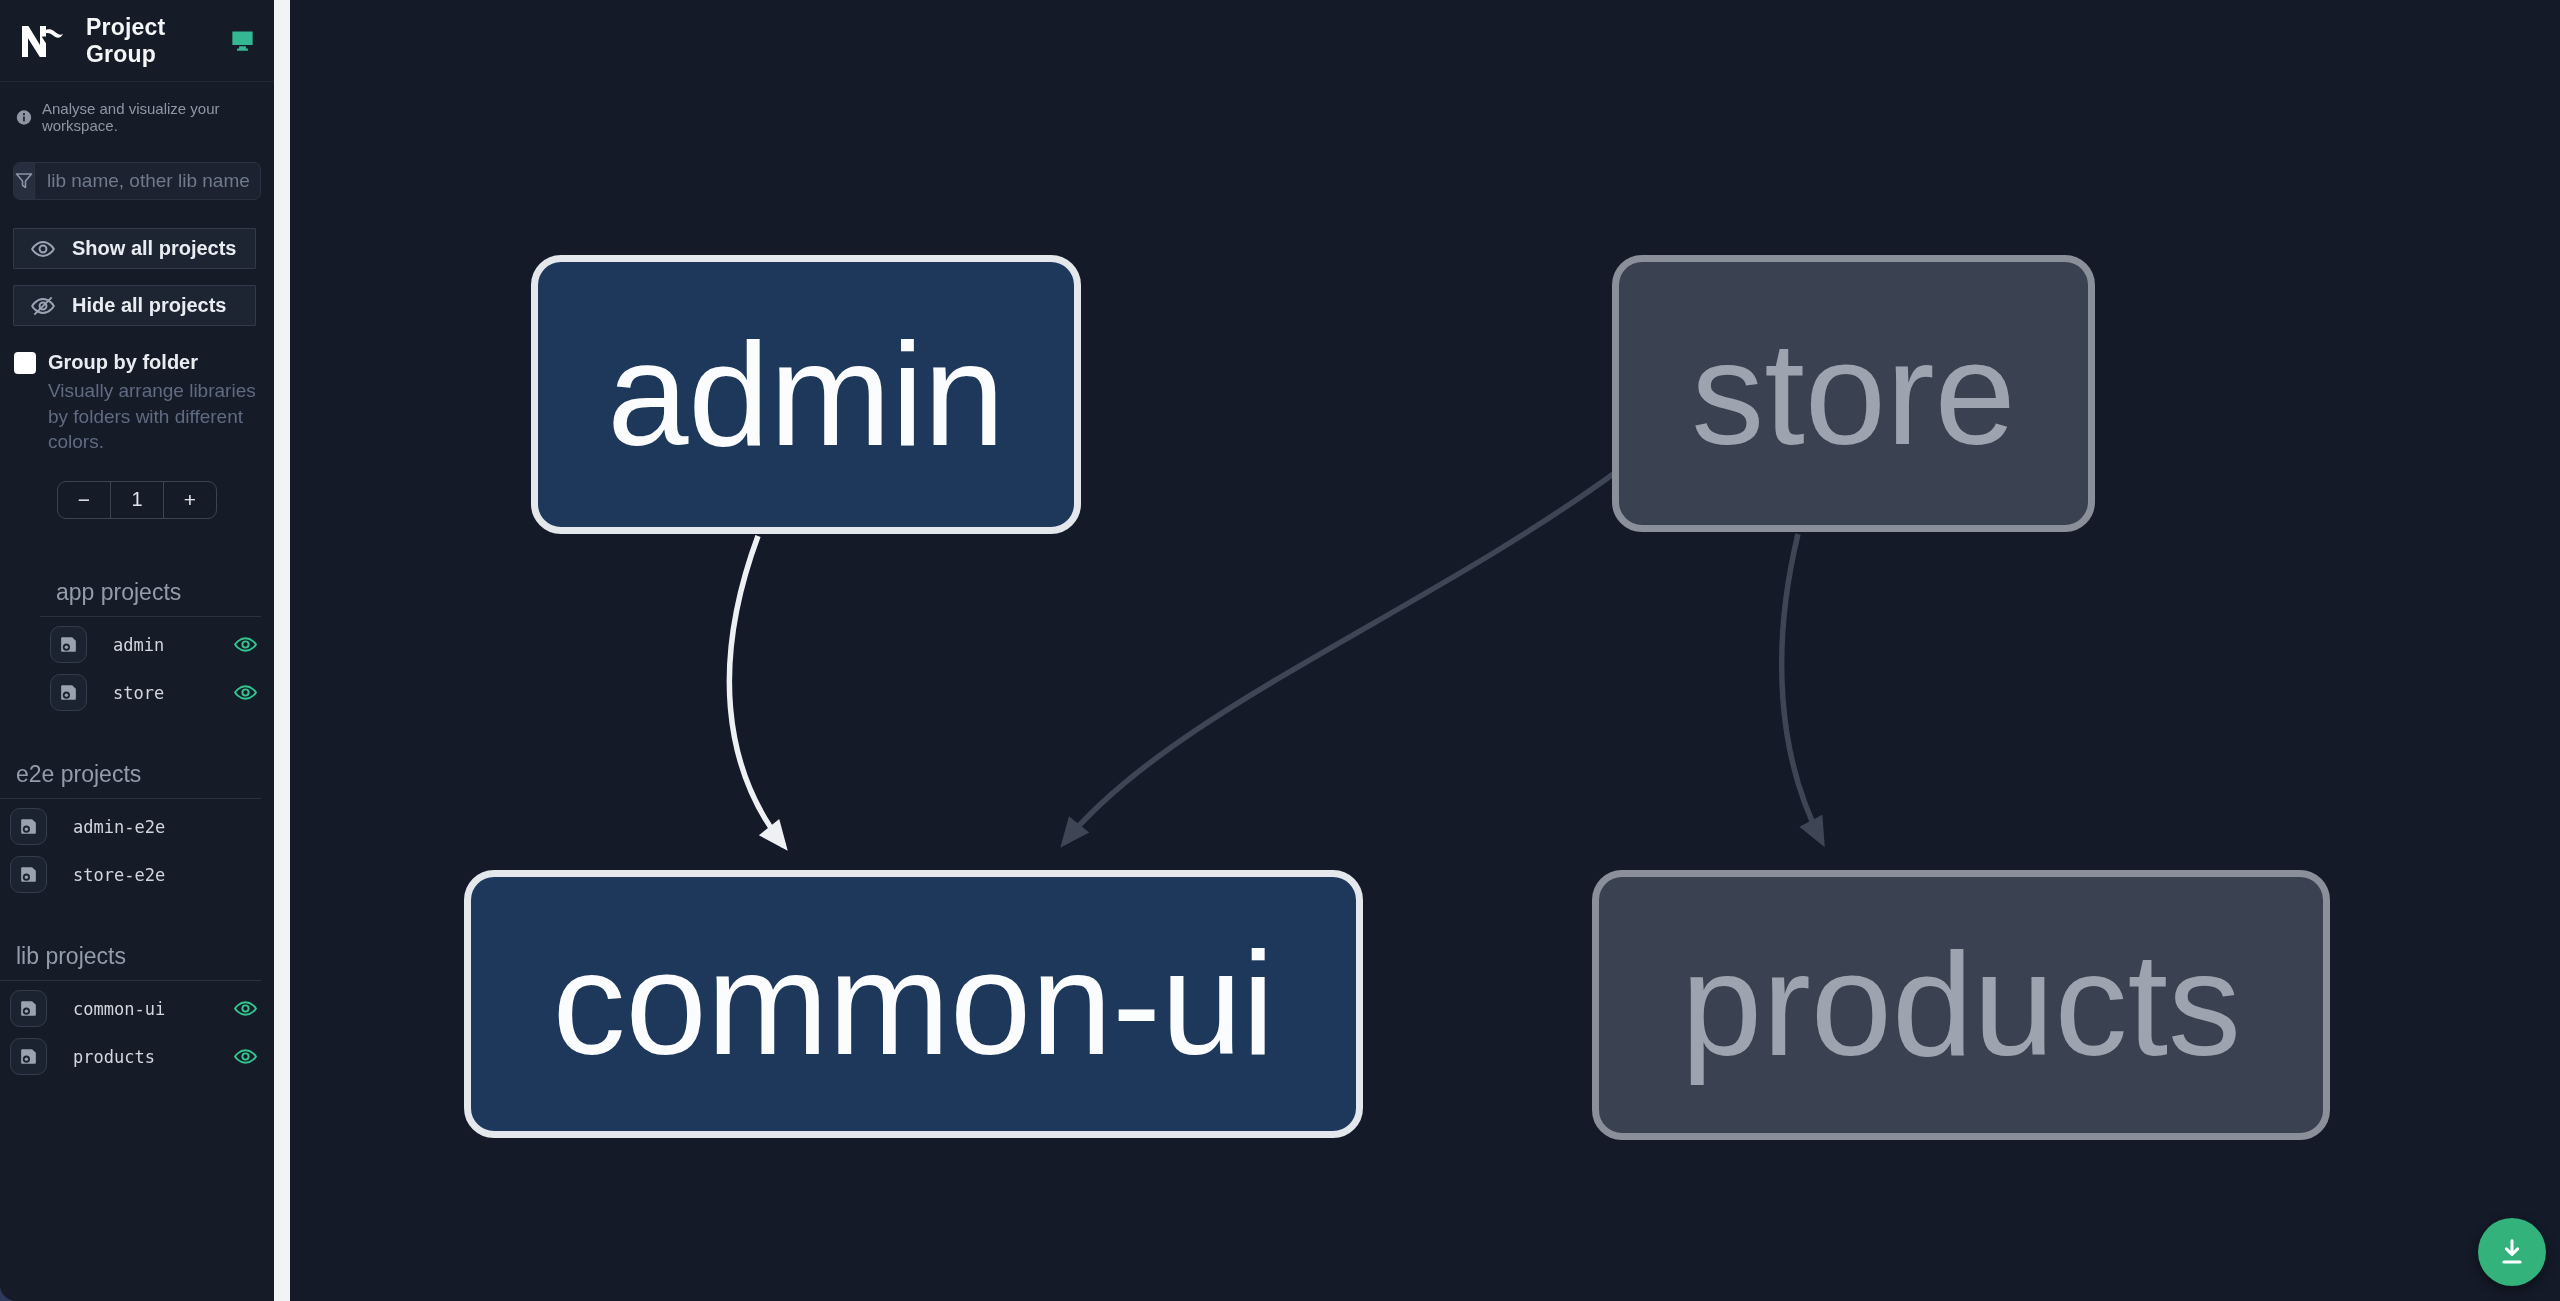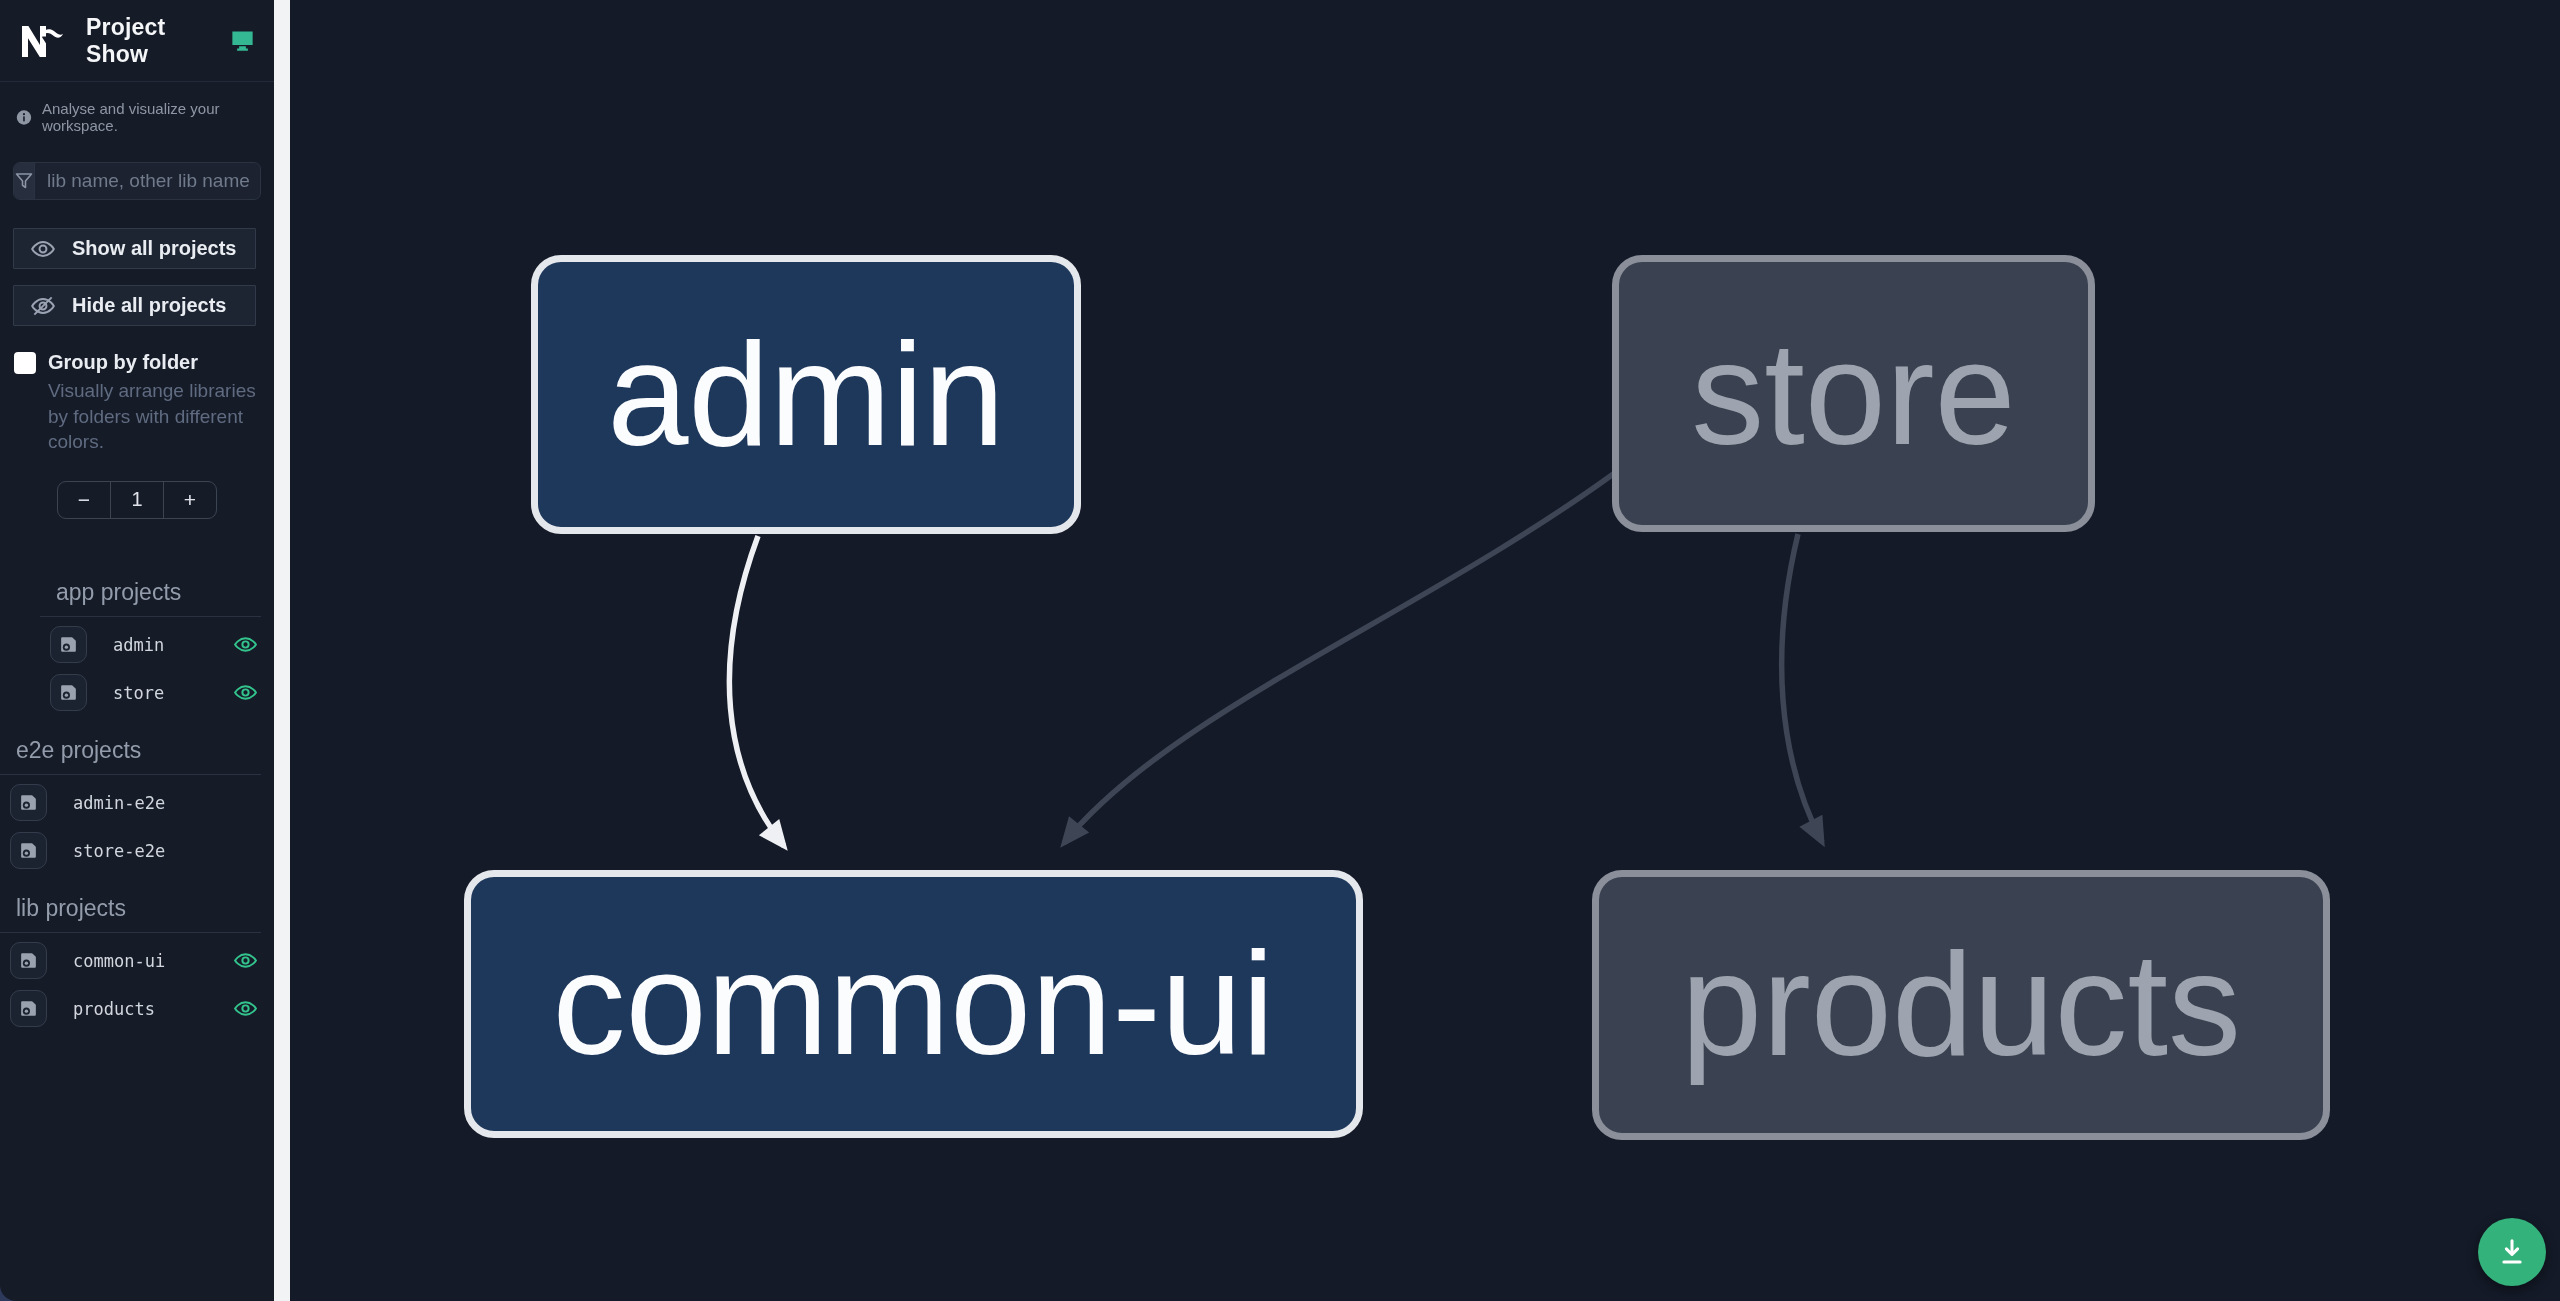--- a/index.html
+++ b/index.html
@@ -37,21 +37,21 @@
             font-size:20px; font-weight:700; cursor:pointer; font-family:"Liberation Sans", sans-serif; }
   .sb-btn + .sb-btn { margin-top:16px; }
   .sb-btn:first-of-type { margin-top:28px; }
 
   .stepper { display:flex; width:160px; margin:26px auto 0 auto; border:1.5px solid #3c4452; border-radius:9px; overflow:hidden; }
   .stepper > * { flex:1; height:36px; display:flex; align-items:center; justify-content:center;
                  background:transparent; color:#dfe3e9; font-size:21px; border:none; cursor:pointer;
                  font-family:"Liberation Sans", sans-serif; }
   .stepper .st-val { border-left:1.5px solid #3c4452; border-right:1.5px solid #3c4452; cursor:default; font-size:20px; }
 
-  .proj-section { margin-top:24px; }
+  .proj-section { margin-top:48px; }
   .proj-section.first { margin-top:60px;padding-left:40px; }
   .proj-section h3 { font-size:23px; font-weight:400; color:#939cab; padding:0 16px 10px 16px;
                      border-bottom:1px solid #2a3140; margin-right:13px; }
   .proj-row { display:flex; align-items:center; height:40px; margin-top:8px; padding:0 16px 0 10px; }
   .proj-icon-btn { width:37px; height:37px; border-radius:10px; border:1.5px solid #343c4c; background:#1c2330;
                    display:flex; align-items:center; justify-content:center; cursor:pointer; flex:0 0 auto; }
   .proj-name { font-family:"DejaVu Sans Mono", monospace; font-size:17px; color:#d2d7de; margin-left:26px; flex:1; }
   .eye-green { flex:0 0 auto; cursor:pointer; display:flex; }
 
   
@@ -81,21 +81,21 @@
   <div class="corner-accent"></div>
 
   <aside class="sidebar">
 
     <header class="sb-header">
       <svg class="nx-logo" viewBox="0 0 24 24">
         <path fill="#ffffff" d="M3 20V4.5h3.2L12 14V4.5h3V20h-3.1L6 10.6V20H3z"></path>
         <path fill="#ffffff" d="M12.2 9.2c1.6-2.6 3.6-3.4 5.3-2.9 1.6.5 2.4 1.7 3.5 2.2 1 .5 1.8.4 2.5-.1-.6 1.5-1.9 2.2-3.2 1.9-1.3-.3-1.9-1.4-3-1.9-1.4-.7-3.2-.4-5.1.8z"></path>
         <path fill="#161b28" d="M12.9 9.9l2.6 4.1 2.2-3.4c-1.5-.9-3.1-1.1-4.8-.7z"></path>
       </svg>
-      <h1 class="sb-title">Project Show</h1>
+      <h1 class="sb-title">Project Group</h1>
       <button class="monitor-btn">
         <svg width="27" height="27" viewBox="0 0 24 24">
           <path fill="#34b893" d="M3 4h18v12H3z M9 17h6v2.2h1.8V21H7.2v-1.8H9z"></path>
           <rect x="5" y="6" width="14" height="8" fill="#34b893"></rect>
         </svg>
       </button>
     </header>
 
     <div class="sb-info">
       <svg width="19" height="19" viewBox="0 0 20 20">

